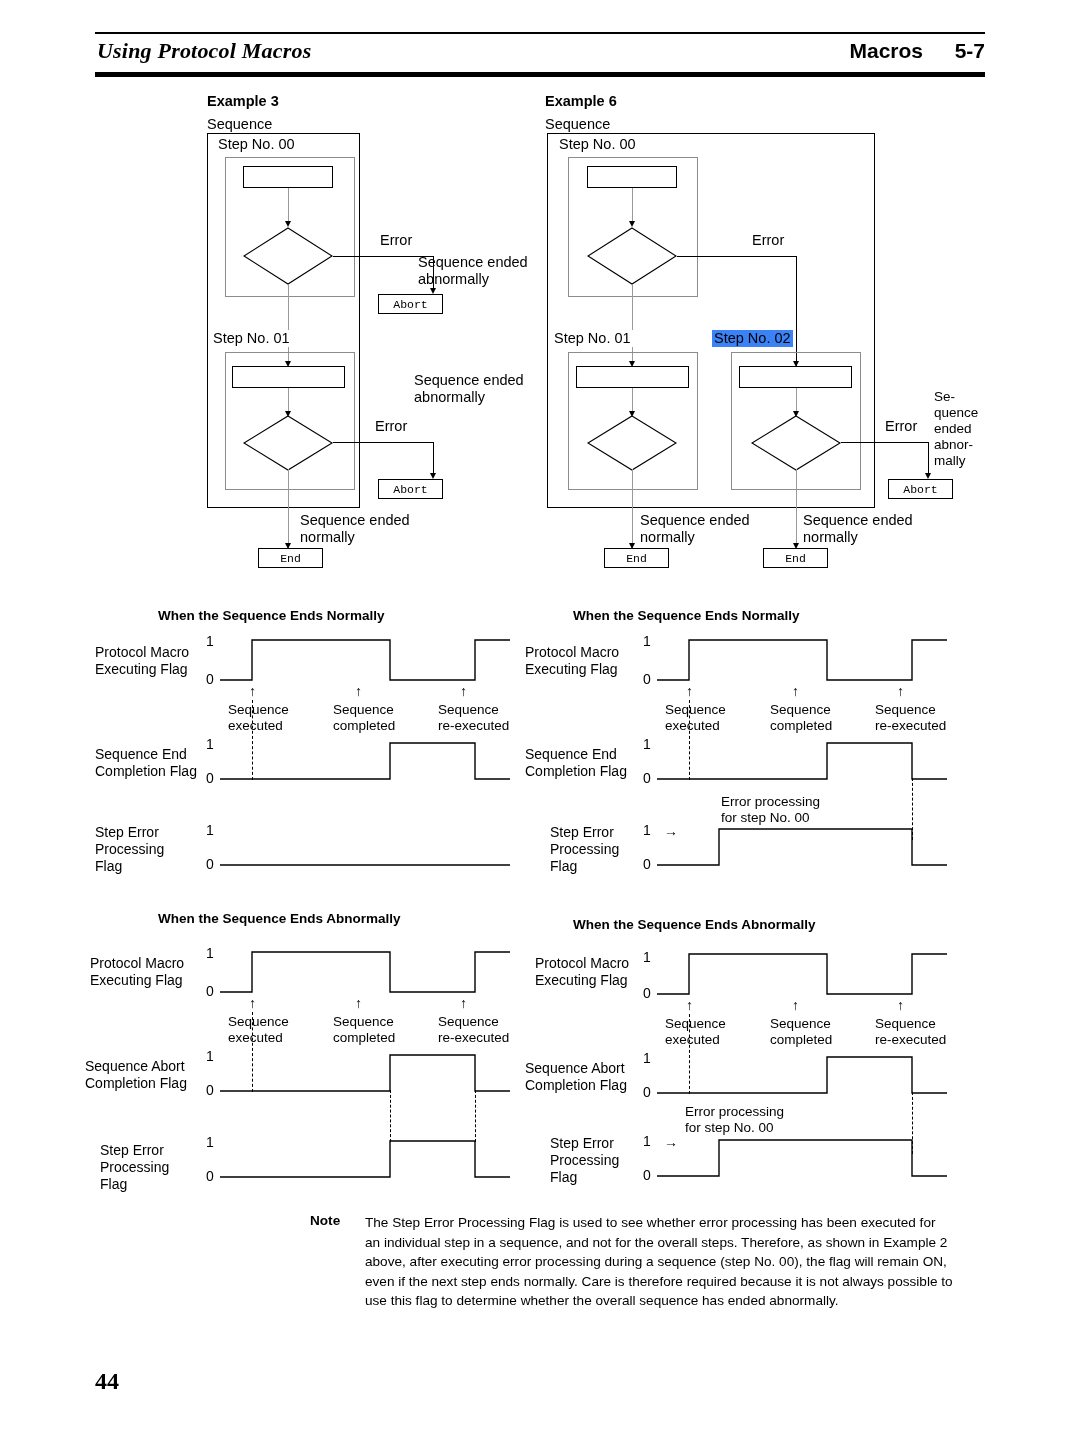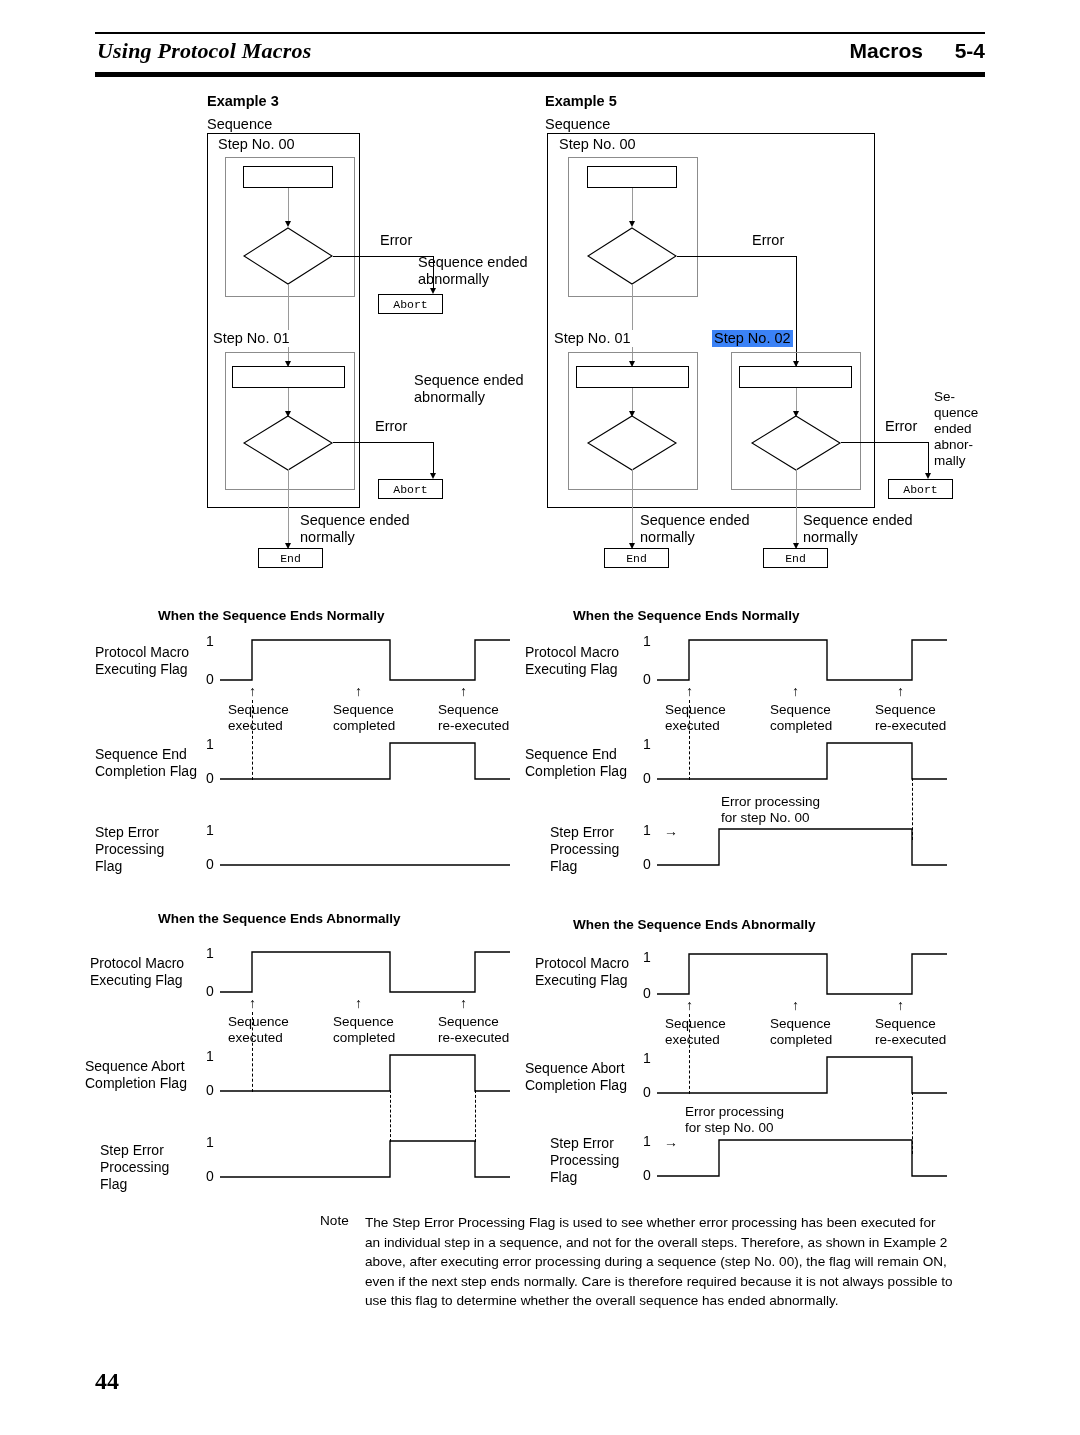--- a/index.html
+++ b/index.html
@@ -61,36 +61,36 @@
   .tdg .wave{position:absolute;}
   .tdg .wave svg{display:block;overflow:visible;}
   .tdg .wave path{fill:none;stroke:#000;stroke-width:1.4;}
   .tdg .dash{position:absolute;width:0;border-left:1px dashed #000;}
   .tdg .evt{position:absolute;font-size:13.5px;white-space:pre;text-align:left;line-height:1.2;}
   .tdg .uparr{position:absolute;font-size:14px;line-height:1;}
   .tdg .rarr{position:absolute;font-size:14px;line-height:1;}
 
   
   #note{position:absolute;left:310px;top:1213px;width:645px;}
-  #note .nlabel{position:absolute;left:10px;top:0;font-weight:normal;font-size:13.6px;}
+  #note .nlabel{position:absolute;left:0;top:0;font-weight:bold;font-size:13.6px;}
   #note .nbody{position:absolute;left:55px;top:0;width:588px;font-size:13.6px;line-height:1.44;text-align:left;}
 
   #pagenum{position:absolute;left:95px;top:1368px;font-family:"Liberation Serif",serif;
            font-weight:bold;font-size:24px;}
 </style>
 </head>
 <body>
 
 <div class="page">
 
   <div id="header">
     <div class="rule-top"></div>
     <div class="doc-title">Using Protocol Macros</div>
     <div class="sec-word">Macros</div>
-    <div class="sec-num">5-4</div>
+    <div class="sec-num">5-7</div>
     <div class="rule-bot"></div>
   </div>
 
   <div>
 
     <div class="t ex-head" style="left:207px;top:93px;">Example 3</div>
     <div class="t lbl" style="left:207px;top:116px;">Sequence</div>
 
     <div class="box" style="left:207px;top:133px;width:153px;height:375px;"></div>
 
@@ -139,21 +139,21 @@
     <div class="ah" style="left:284.5px;top:543px;"></div>
     <div class="t lbl" style="left:300px;top:512px;">Sequence ended
 normally</div>
     <div class="termbox" style="left:258px;top:548px;width:65px;height:20px;">
       <span class="mono">End</span>
     </div>
   </div>
 
   <div>
 
-    <div class="t ex-head" style="left:545px;top:93px;">Example 5</div>
+    <div class="t ex-head" style="left:545px;top:93px;">Example 6</div>
     <div class="t lbl" style="left:545px;top:116px;">Sequence</div>
 
     <div class="box" style="left:547px;top:133px;width:328px;height:375px;"></div>
 
     <div class="t lbl" style="left:557px;top:136px;background:#fff;padding:0 2px;">Step No. 00</div>
     <div class="box grey" style="left:568px;top:157px;width:130px;height:140px;"></div>
     <div class="proc" style="left:587px;top:166px;width:90px;height:22px;"></div>
     <div class="vline grey" style="left:632px;top:188px;height:36px;"></div>
     <div class="ah" style="left:628.5px;top:221px;"></div>
     <svg class="diamond" style="left:587px;top:227px;" width="90" height="58">

